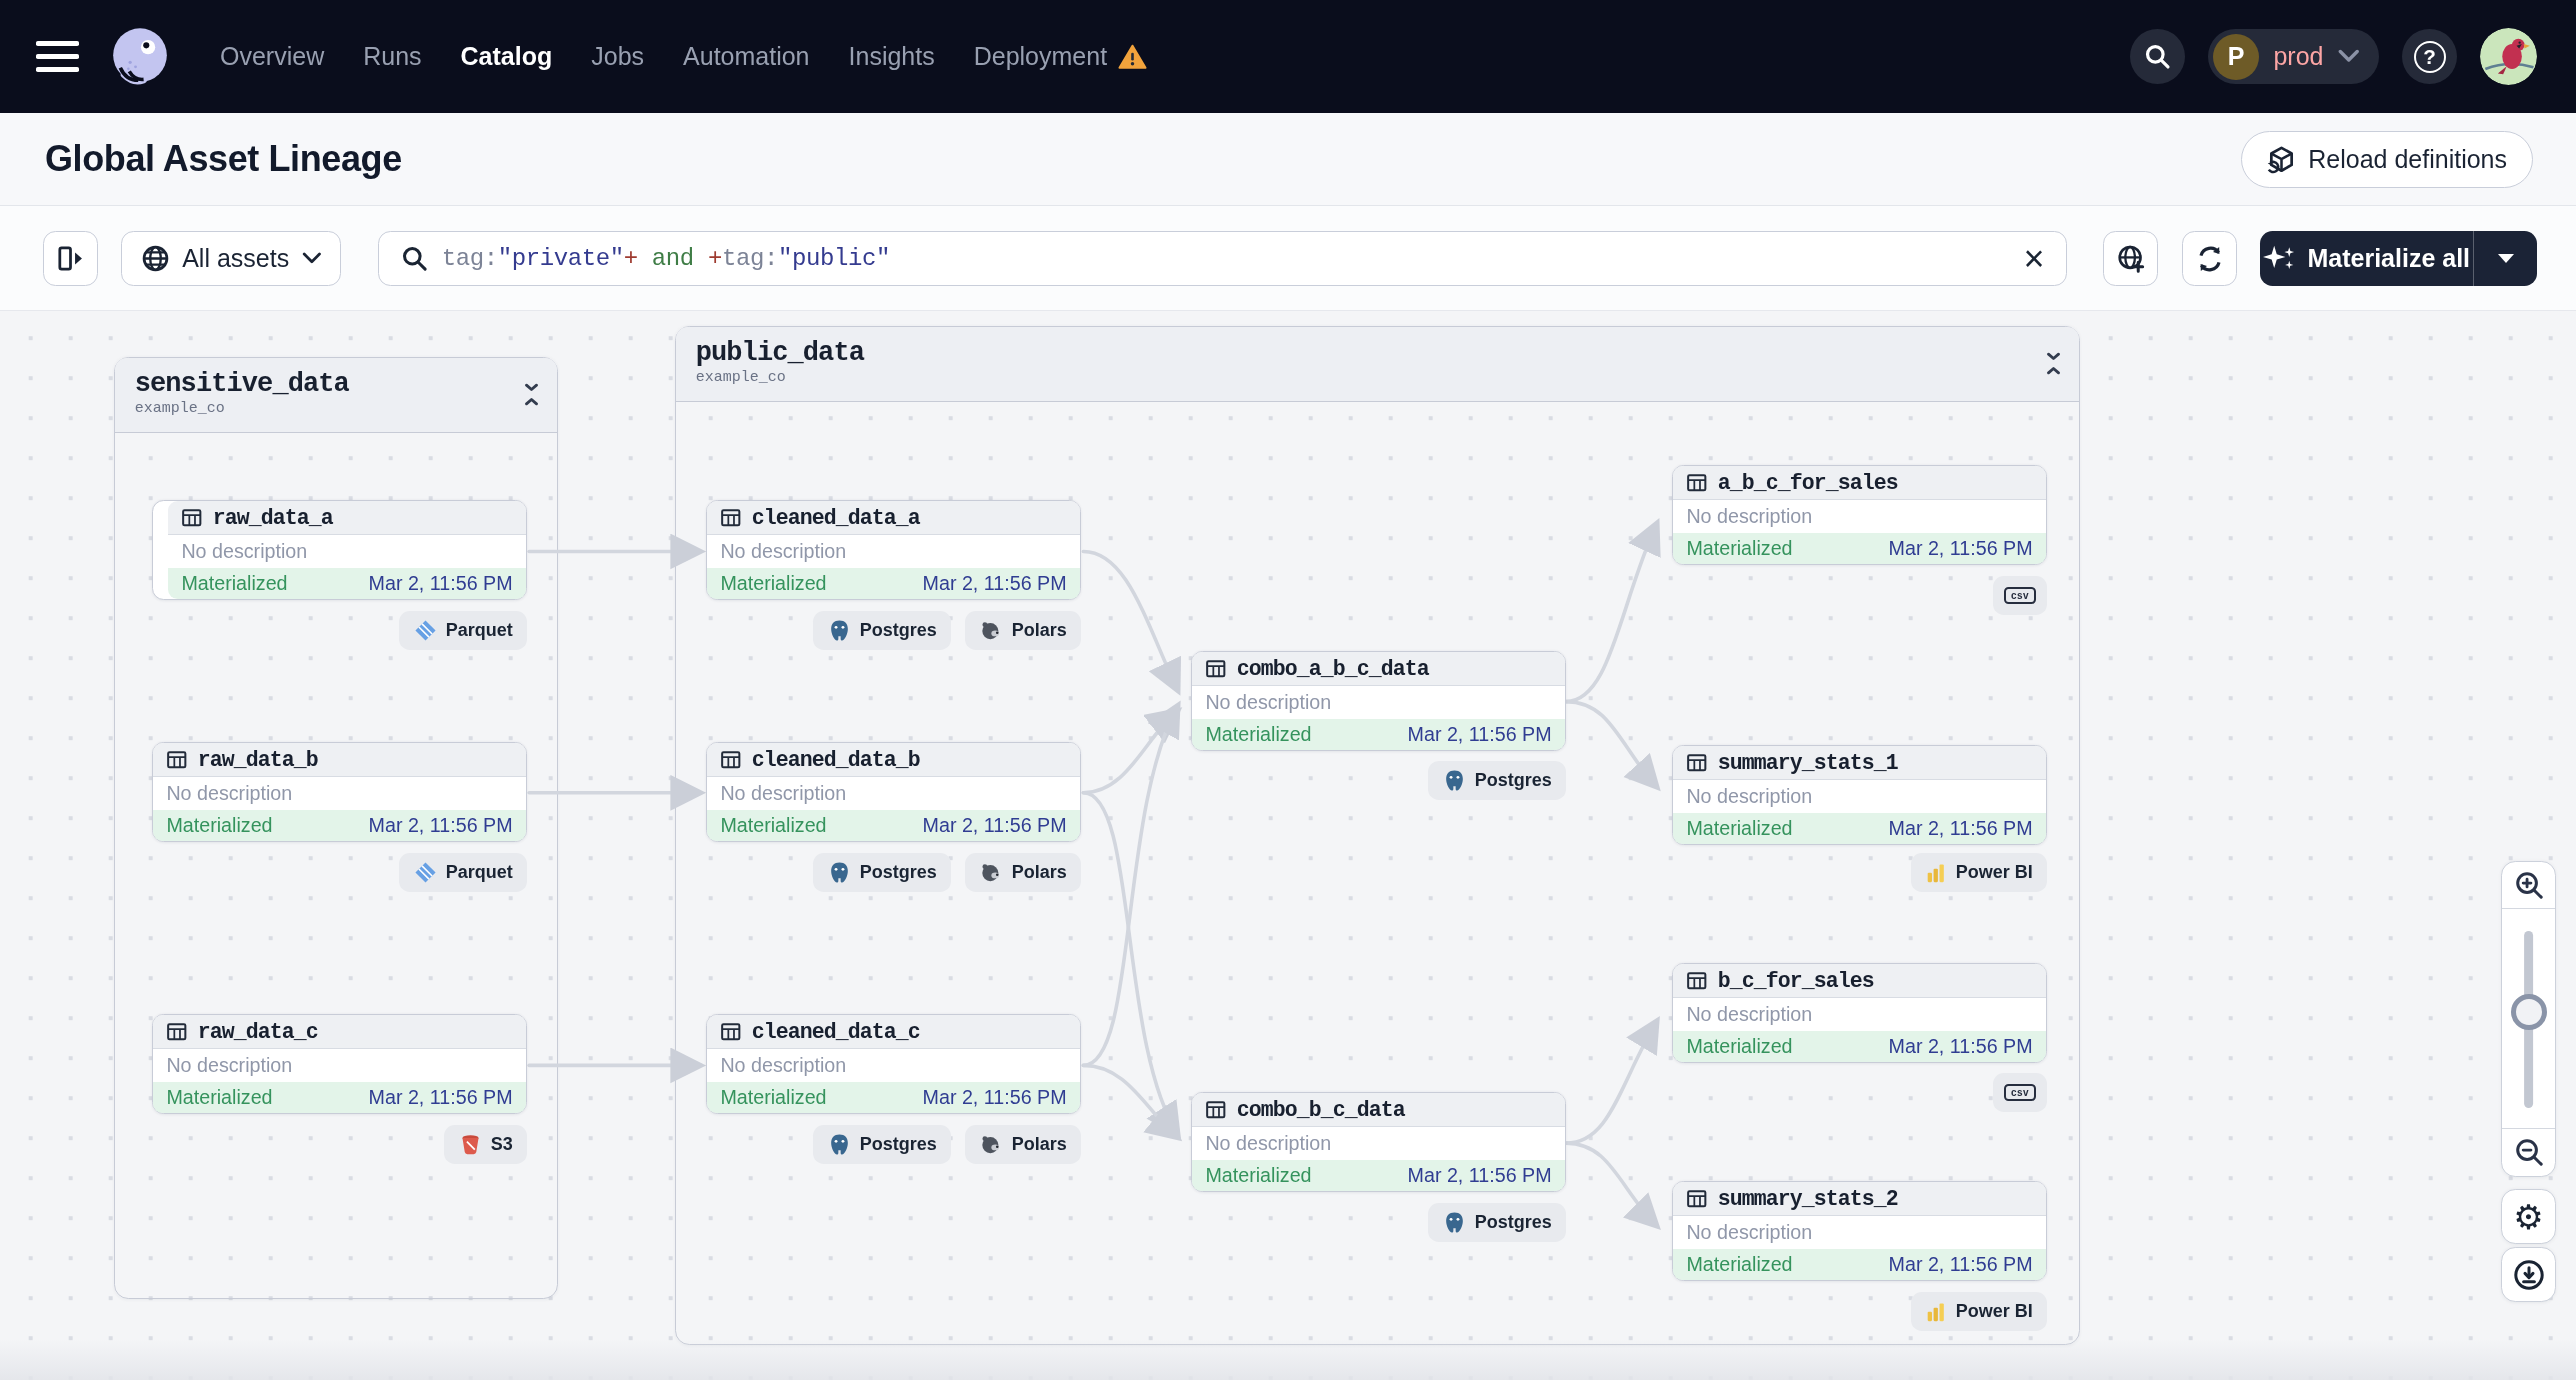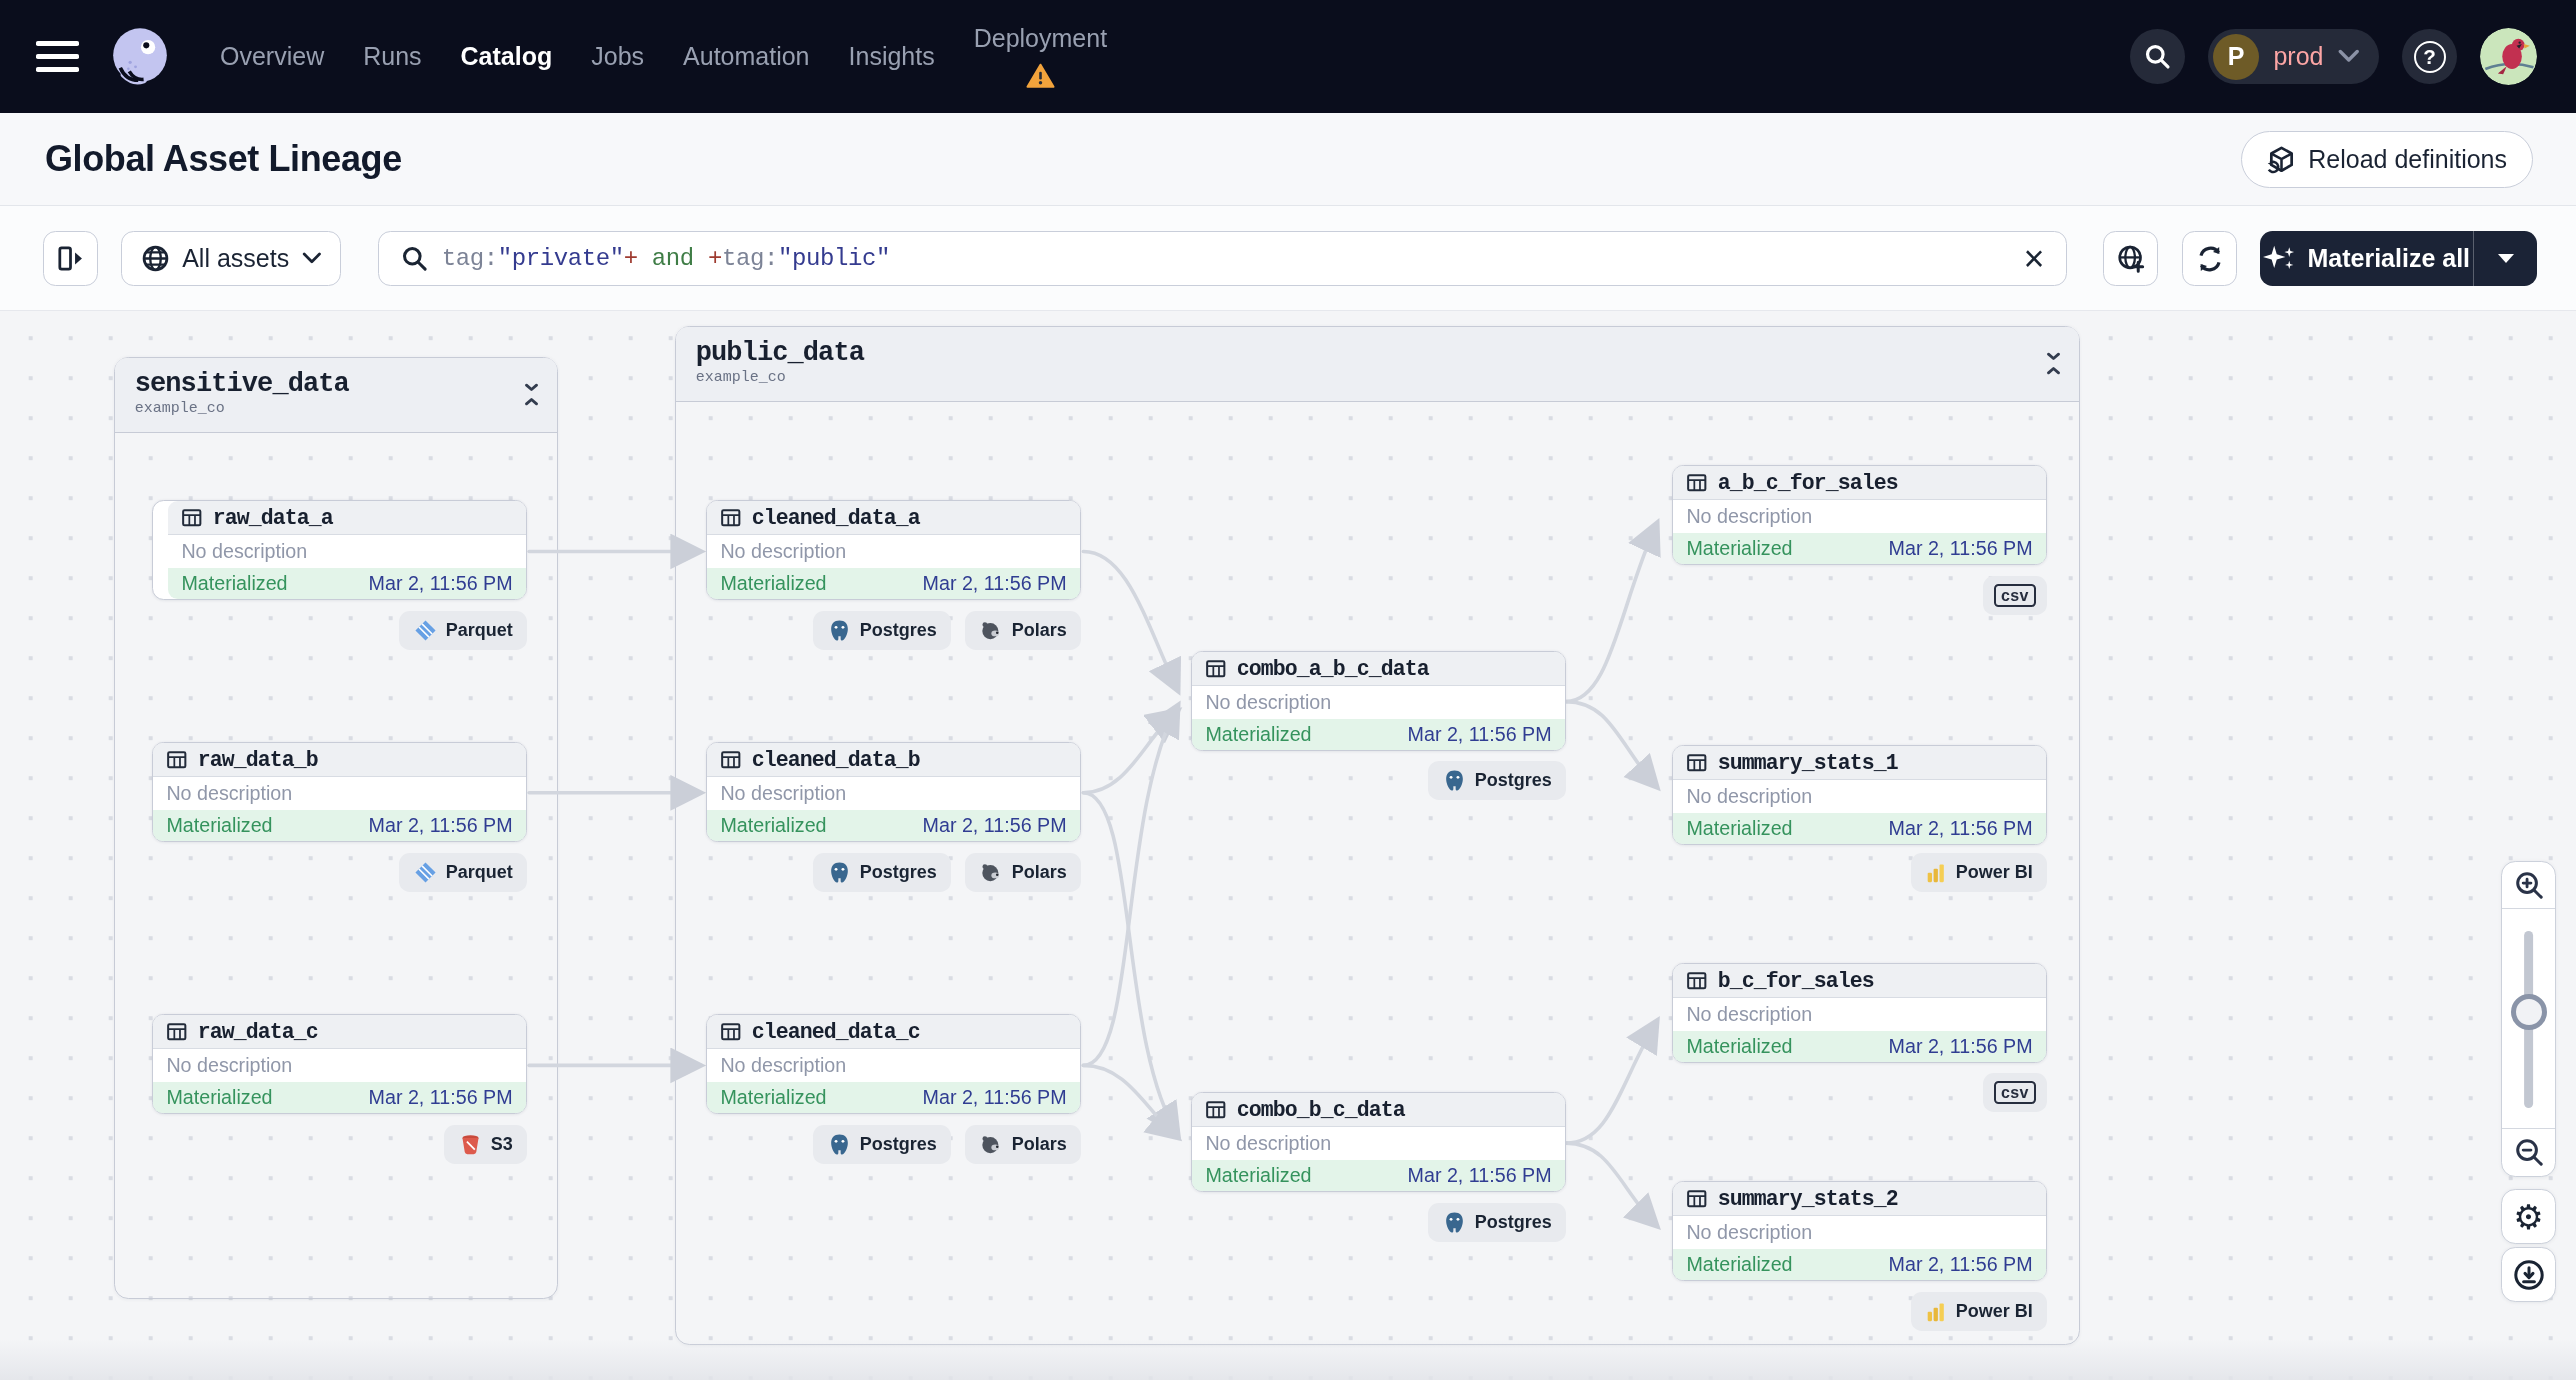--- a/index.html
+++ b/index.html
@@ -7,21 +7,21 @@
   .mono { font-family:"Liberation Mono","DejaVu Sans Mono",monospace; }
 
   
   .navbar { position:relative; width:100%; height:113px; background:#0A0D1C; display:flex; align-items:center; padding:0 39px 0 36px; }
   .hamburger { width:43px; height:32px; display:flex; flex-direction:column; justify-content:space-between; cursor:pointer; }
   .hamburger span { display:block; height:5.4px; background:#FFFFFF; border-radius:1.8px; }
   .logo { width:68px; height:68px; margin-left:27px; }
   .nav-items { display:flex; align-items:center; gap:39px; margin-left:46px; }
   .nav-link { font-size:25px; color:#99A0B1; cursor:pointer; white-space:nowrap; }
   .nav-link.active { color:#FFFFFF; font-weight:700; }
-  .nav-deploy { display:flex; align-items:center; gap:10.7px;flex-direction:column; }
+  .nav-deploy { display:flex; align-items:center; gap:10.7px; }
   .nav-right { margin-left:auto; display:flex; align-items:center; gap:23px; }
   .circ-btn { width:55px; height:55px; border-radius:50%; background:#252A39; display:flex; align-items:center; justify-content:center; cursor:pointer; }
   .env-pill { height:55px; border-radius:28px; background:#252A39; display:flex; align-items:center; gap:14.3px; padding:0 19.7px 0 5.4px; cursor:pointer; }
   .env-badge { width:46px; height:46px; border-radius:50%; background:#6E5B27; color:#FFF; font-size:25px; font-weight:700; display:flex; align-items:center; justify-content:center; }
   .env-label { color:#fca5a5; font-size:25px; }
   .help-ring { width:32px; height:32px; border:2.7px solid #FFF; border-radius:50%; color:#FFF; font-size:20.6px; font-weight:700; display:flex; align-items:center; justify-content:center; }
   .avatar { width:57px; height:57px; border-radius:50%; overflow:hidden; cursor:pointer; }
 
   
   .page-header { position:relative; height:93px; background:#F7F8FA; border-bottom:0.9px solid #E3E6EB; display:flex; align-items:center; padding:0 43px 0 45px; }
@@ -65,21 +65,21 @@
   .asset { position:absolute; width:375px; height:100px; background:#FFFFFF; border:1.8px solid #C8CCD7; border-radius:11.6px; box-shadow:0 0.9px 2.7px rgba(20,30,50,.07); cursor:pointer; }
   .asset-hd { height:34px; background:#EEF0F3; border-bottom:0.9px solid #D8DCE3; border-radius:9.8px 9.8px 0 0; display:flex; align-items:center; gap:9.8px; padding:0 13.4px; }
   .asset-name { font-size:21.5px; font-weight:700; color:#18202F; letter-spacing:-0.9px; }
   .asset-desc { height:33px; display:flex; align-items:center; padding:0 13.4px; font-size:19.7px; color:#9097A9; }
   .asset-ft { height:31px; background:#E3F4E9; border-radius:0 0 9.8px 9.8px; display:flex; align-items:center; justify-content:space-between; padding:0 13.4px; }
   .asset-status { font-size:19.7px; color:#35935D; }
   .asset-date { font-size:19.7px; color:#303D92; }
 
   .tagrow { position:absolute; width:375px; display:flex; justify-content:flex-end; gap:14.3px; }
   .pill { height:39px; background:#E8EAEE; border-radius:10.7px; display:flex; align-items:center; gap:9px; padding:0 14.3px; font-size:18px; font-weight:700; color:#1A2433; cursor:pointer; }
-  .csv-box { border:2.2px solid #262D3E; border-radius:4.5px; padding:0.9px 5.4px; font-size:16px; font-weight:700; color:#262D3E; letter-spacing:0.4px; }
+  .csv-box { border:2.2px solid #262D3E; border-radius:4.5px; padding:0.9px 5.4px; font-size:10px; font-weight:700; color:#262D3E; letter-spacing:0.4px; }
 
   
   .zoom-panel { position:absolute; left:2501px; top:550px; width:55px; height:316px; background:#FFFFFF; border:1.8px solid #CCD1DB; border-radius:14.3px; box-shadow:0 0.9px 3.6px rgba(20,30,50,.06); }
   .zp-top { height:47px; border-bottom:1.3px solid #D4D8E0; display:flex; align-items:center; justify-content:center; cursor:pointer; }
   .zp-mid { height:219px; position:relative; }
   .zp-bot { height:46px; border-top:1.3px solid #D4D8E0; display:flex; align-items:center; justify-content:center; cursor:pointer; }
   .slider-track { position:absolute; left:50%; transform:translateX(-50%); top:21.5px; height:177px; width:9.8px; background:#C2C7D1; border-radius:5.4px; cursor:pointer; }
   .slider-handle { position:absolute; left:50%; top:85px; transform:translateX(-50%); width:36px; height:36px; border-radius:50%; background:#F1F2F5; border:5.4px solid #8A94A8; cursor:grab; }
   .sq-btn { position:absolute; left:2501px; width:55px; height:55px; background:#FFFFFF; border:1.8px solid #CCD1DB; border-radius:14.3px; display:flex; align-items:center; justify-content:center; cursor:pointer; box-shadow:0 0.9px 3.6px rgba(20,30,50,.06); }
   .gear-glyph { font-size:34px; color:#1A2433; line-height:1; font-family:"DejaVu Sans",sans-serif; }

